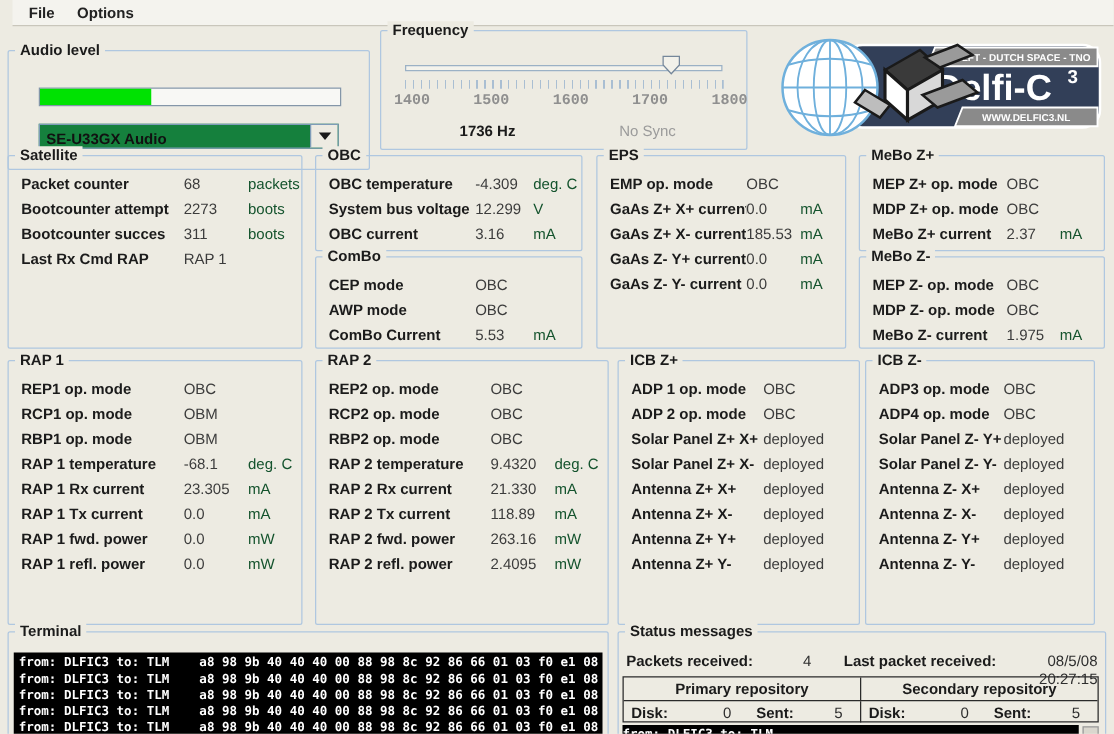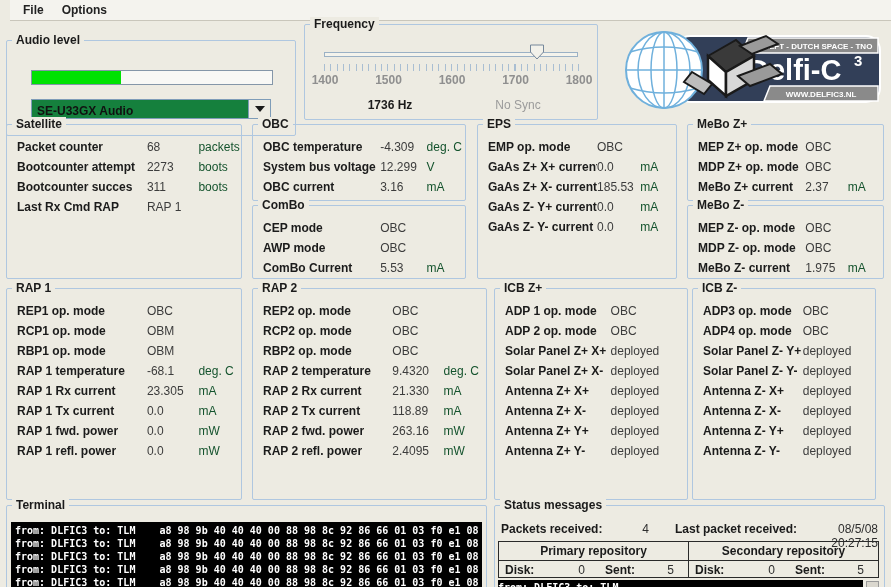--- a/index.html
+++ b/index.html
@@ -52,21 +52,21 @@
   }
   .slider-thumb{position:absolute;top:19px;transform:translateX(-50%);margin-left:19px;cursor:pointer;}
   .ticks{
     position:absolute;left:19px;top:39px;width:255px;height:7px;
     background:repeating-linear-gradient(to right,#A9BED2 0,#A9BED2 1px,transparent 1px,transparent 6.35px);
   }
   .tick-labels{
     position:absolute;left:0px;top:48px;width:294px;display:flex;justify-content:space-between;
     box-sizing:border-box;padding:0 1px;
   }
-  .tick-label{width:38px;text-align:center;font-weight:bold;color:#8F8F8F;}
+  .tick-label{width:38px;text-align:right;font-weight:bold;color:#8F8F8F;font-family:Liberation Mono, monospace;}
   .freq-readout{position:absolute;top:73px;left:40px;width:90px;text-align:center;font-weight:bold;color:#1b1b1b;}
   .sync-status{position:absolute;top:73px;left:168px;width:90px;text-align:center;color:#9B9B9B;}
   
   .logo{position:absolute;left:620px;top:26px;width:266px;height:90px;}
   
   .term-screen{
     position:absolute;left:4px;right:4px;top:16px;height:70px;background:#000;
     overflow:hidden;padding:2px 0 0 4px;box-sizing:border-box;
   }
   .tline{

